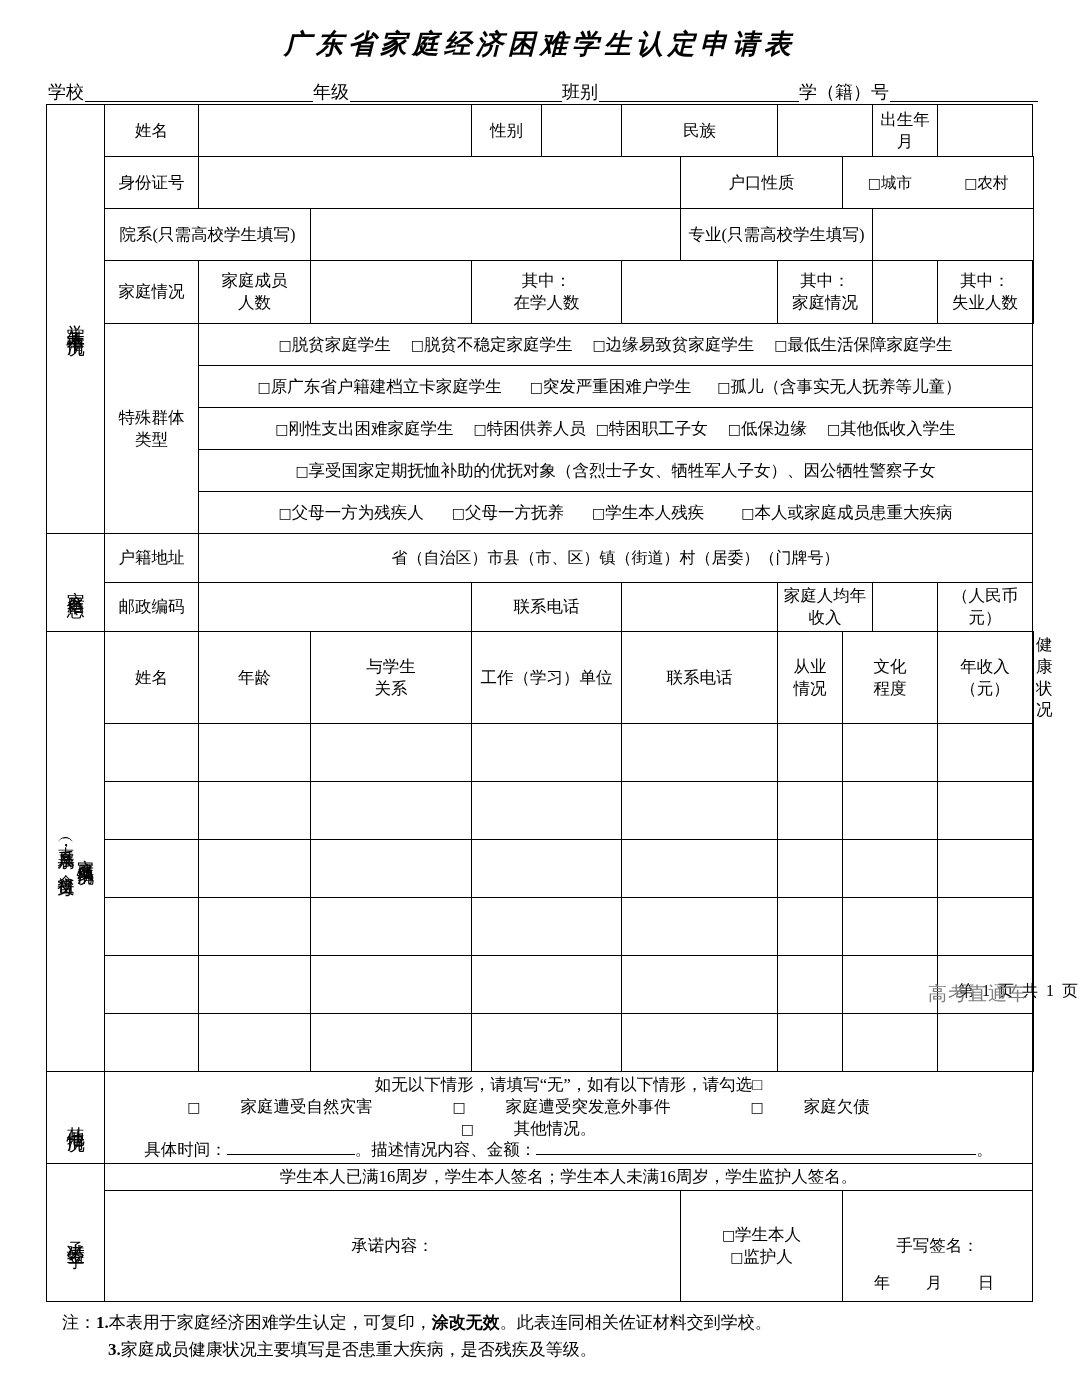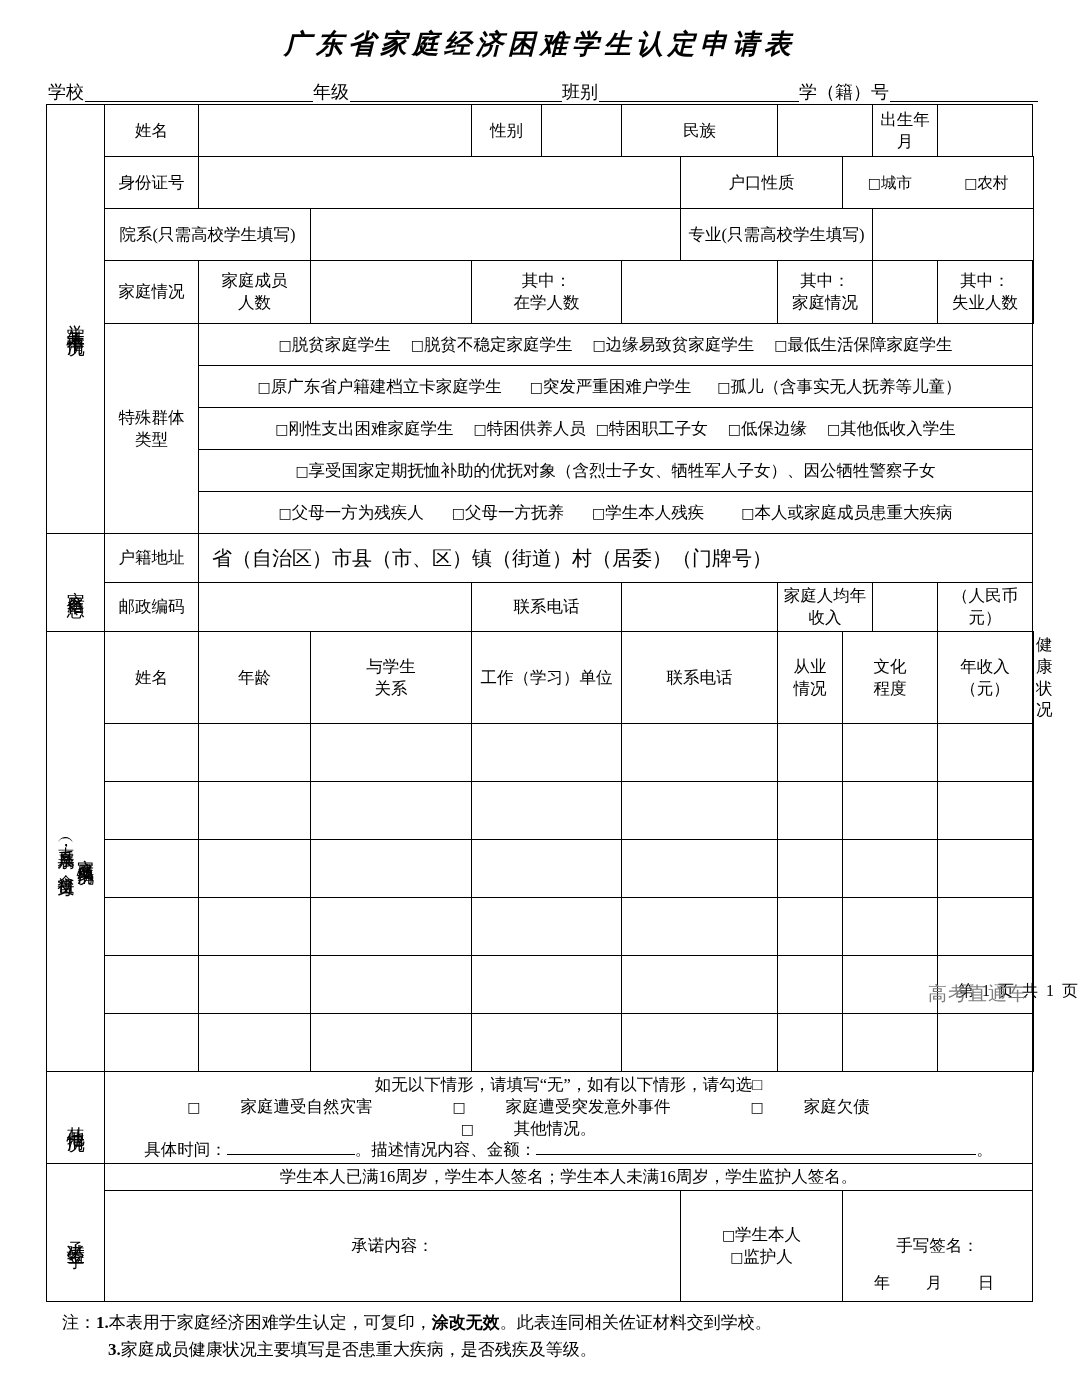--- a/index.html
+++ b/index.html
@@ -86,22 +86,22 @@
   .cbrow{
     text-align:left;
     padding-left:10px;
     font-size:16px;
     white-space:nowrap;
   }
   .cbrow span.item{ margin-right:20px; display:inline-block; }
 
   .addr-row{
     display:flex;
-    font-size:20px;
-    justify-content:flex-start;
+    font-size:16px;
+    justify-content:center;
     align-items:center;
     padding:0 10px;
   }
 
   
   .other-blk{
     text-align:left;
     font-size:16.5px;
     padding:9px 4px 9px 12px;
     line-height:2.0;

